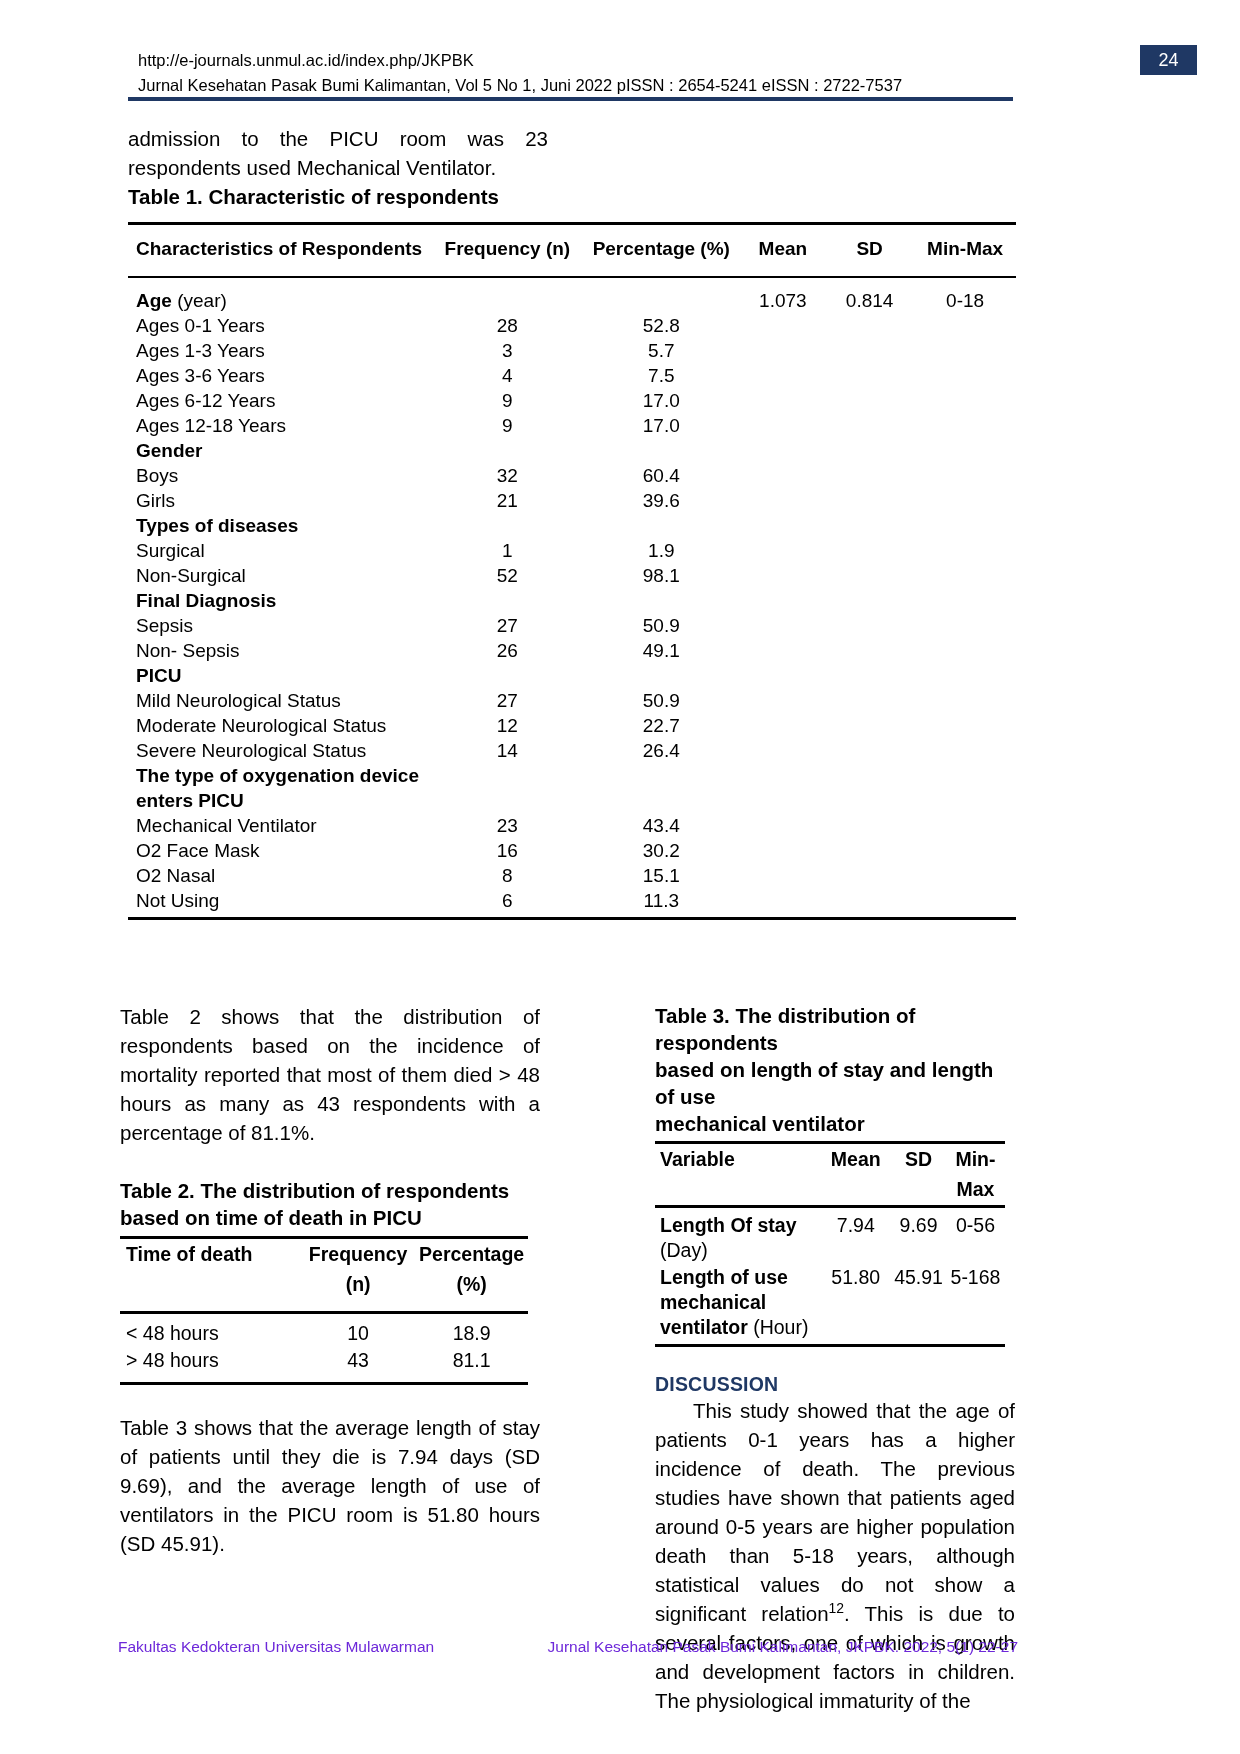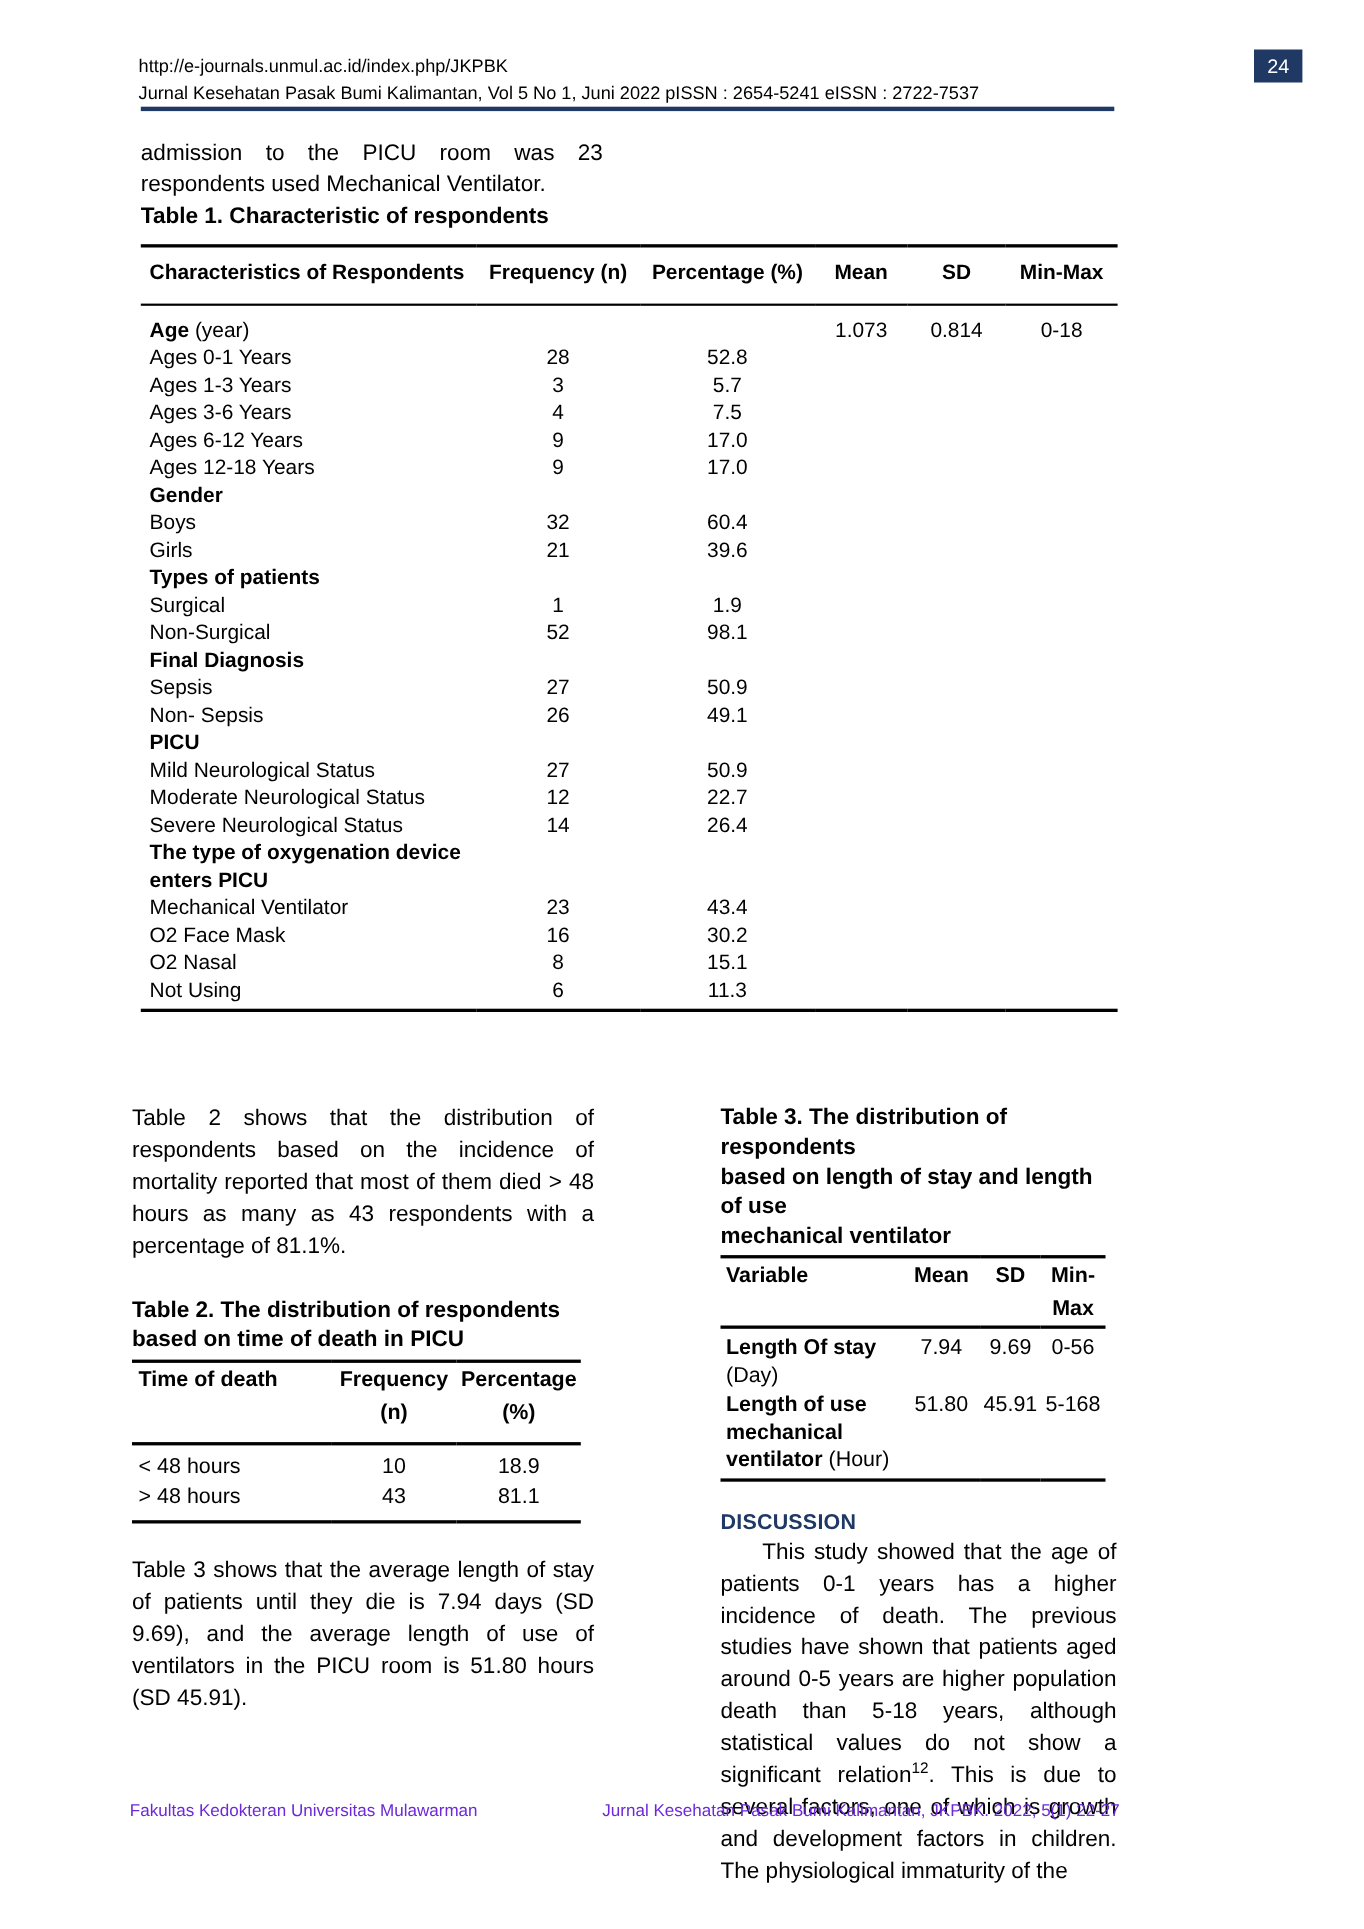--- a/index.html
+++ b/index.html
@@ -16,21 +16,21 @@
     width: 1240px;
     height: 1754px;
     background: #ffffff;
     box-sizing: border-box;
     overflow: hidden;
   }
 
   
   .header {
     position: absolute;
-    left: 126px;
+    left: 138px;
     top: 48px;
     width: 900px;
   }
   .header-line {
     font-size: 16.5px;
     line-height: 25px;
     color: #000;
     white-space: nowrap;
   }
   .header-rule {
@@ -39,21 +39,21 @@
     top: 97px;
     width: 885px;
     height: 0;
     border-top: 3px solid #1f3864;
     border-bottom: 1px solid #1f3864;
   }
   .page-badge {
     position: absolute;
     left: 1140px;
     top: 45px;
-    width: 44px;
+    width: 57px;
     height: 30px;
     background: #1f3864;
     color: #ffffff;
     font-size: 18px;
     display: flex;
     align-items: center;
     justify-content: center;
   }
 
   
@@ -321,21 +321,21 @@
         </tr>
         <tr>
           <td class="cat"><span>Girls</span></td>
           <td class="num">21</td>
           <td class="num">39.6</td>
           <td class="num"></td>
           <td class="num"></td>
           <td class="num"></td>
         </tr>
         <tr>
-          <td class="cat"><span class="bold">Types of patients</span></td>
+          <td class="cat"><span class="bold">Types of diseases</span></td>
           <td class="num"></td>
           <td class="num"></td>
           <td class="num"></td>
           <td class="num"></td>
           <td class="num"></td>
         </tr>
         <tr>
           <td class="cat"><span>Surgical</span></td>
           <td class="num">1</td>
           <td class="num">1.9</td>

